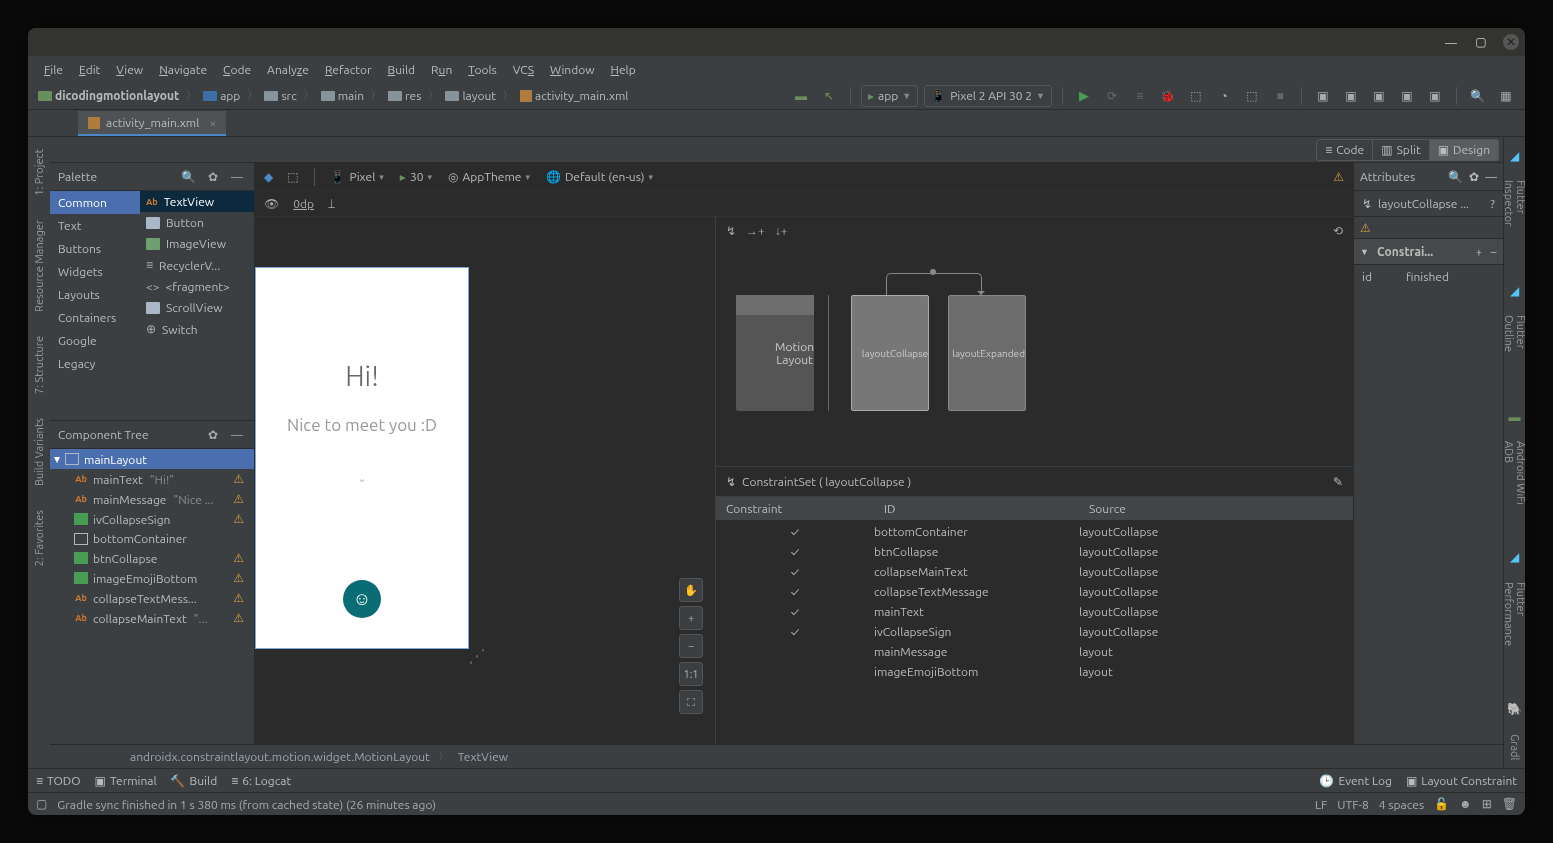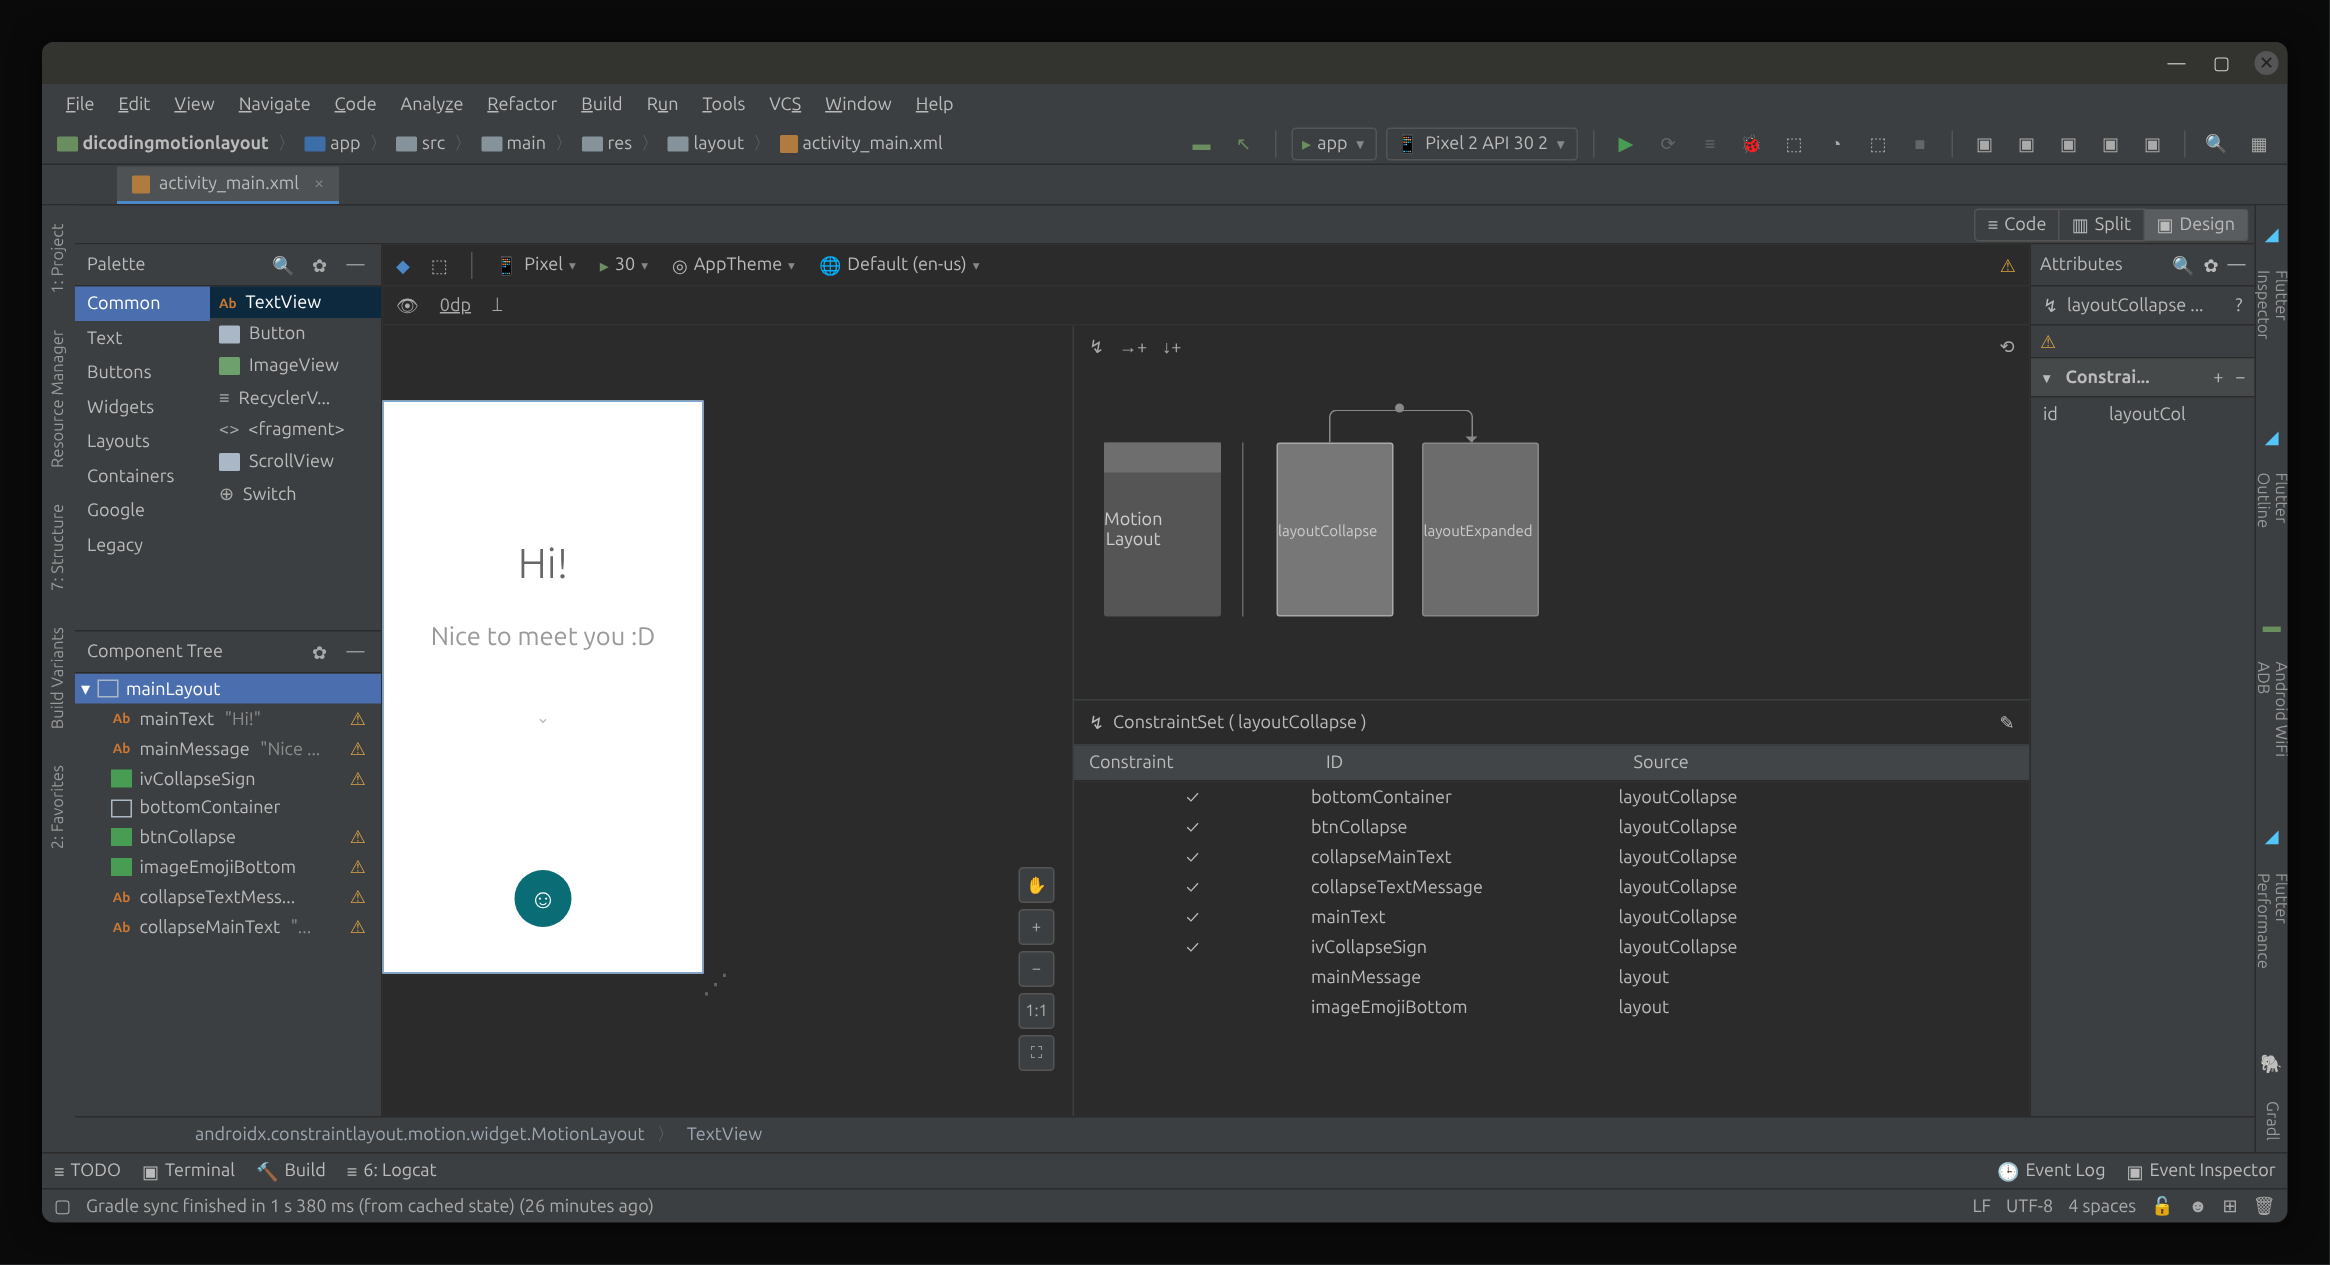--- a/index.html
+++ b/index.html
@@ -81,21 +81,21 @@
 .emoji{position:absolute;bottom:30px;left:50%;transform:translateX(-50%);width:38px;height:38px;border-radius:50%;background:#0a6c74;display:flex;align-items:center;justify-content:center;color:#fff;font-size:18px}
 .resizer{position:absolute;right:-18px;bottom:-18px;color:#666;font-size:18px}
 .zoom-ctrl{display:flex;flex-direction:column;gap:4px;align-self:flex-end;margin-bottom:30px;margin-left:auto;margin-right:12px}
 .zoom-ctrl .zb{width:24px;height:24px;background:#3c3f41;border:1px solid #555;border-radius:3px;display:flex;align-items:center;justify-content:center;cursor:pointer;color:#aaa;font-size:11px}
 .motion-pane{flex:1;display:flex;flex-direction:column;border-left:1px solid #3c3f41}
 .motion-top{height:250px;position:relative;border-bottom:1px solid #3c3f41}
 .motion-toolbar{height:28px;display:flex;align-items:center;gap:10px;padding:0 10px}
 .motion-toolbar .mtb{cursor:pointer;color:#aaa}
 .motion-toolbar .corner{margin-left:auto}
 .motion-graph{position:relative;height:190px}
-.ml-card{position:absolute;width:78px;height:116px;background:#555;border-radius:2px;display:flex;flex-direction:column;align-items:flex-start;justify-content:center;color:#ccc;font-size:10px;text-align:center;cursor:pointer}
+.ml-card{position:absolute;width:78px;height:116px;background:#555;border-radius:2px;display:flex;flex-direction:column;align-items:flex-end;justify-content:center;color:#ccc;font-size:10px;text-align:center;cursor:pointer}
 .ml-card.start{left:20px;top:50px}
 .ml-card.start::before{content:"";position:absolute;top:0;left:0;right:0;height:20px;background:#6e6e6e}
 .ml-card.cs{top:50px;border:1px solid #888;background:#6c6c6c}
 .ml-card.cs.sel{background:#777;border:1px solid #aaa;left:135px}
 .ml-card.cs2{left:232px}
 .ml-divider{position:absolute;left:112px;top:50px;width:1px;height:116px;background:#666}
 .arrow{position:absolute;top:28px;left:170px;width:96px;height:22px;border-top:1px solid #888;border-right:1px solid #888;border-left:1px solid #888;border-radius:5px 5px 0 0}
 .arrow::after{content:"";position:absolute;right:-4px;bottom:-4px;border:4px solid transparent;border-top-color:#888}
 .arrow-dot{position:absolute;top:24px;left:214px;width:6px;height:6px;background:#888;border-radius:50%}
 .cset-panel{flex:1;display:flex;flex-direction:column}
@@ -492,21 +492,21 @@
             <span class="warn-ic">⚠</span>
           </div>
           <div class="attr-section">
             <span class="arrow-d">▼</span>
               <b>Constrai...</b>
             <span class="plus">+</span>
             <span>−</span>
           </div>
           <div class="attr-row">
             <span class="k">id</span>
-            <span>layoutCol</span>
+            <span>finished</span>
           </div>
         </div>
       </div>
 
       <div class="path-bar">
         <span>androidx.constraintlayout.motion.widget.MotionLayout</span>
           <span class="chev">〉</span>
         <span>TextView</span>
       </div>
     </div>
@@ -525,21 +525,21 @@
     </div>
   </div>
 
   <div class="bottom-bar">
     <span class="bb-item">≡ <span>TODO</span></span>
     <span class="bb-item">▣ <span>Terminal</span></span>
     <span class="bb-item">🔨 <span>Build</span></span>
     <span class="bb-item">≡ <span>6: Logcat</span></span>
     <span class="bb-spacer"></span>
     <span class="bb-item">🕒 <span>Event Log</span></span>
-    <span class="bb-item">▣ <span>Event Inspector</span></span>
+    <span class="bb-item">▣ <span>Layout Constraint</span></span>
   </div>
 
   <div class="status-bar">
     <span>▢</span>
     <span>Gradle sync finished in 1 s 380 ms (from cached state) (26 minutes ago)</span>
     <span class="sb-spacer"></span>
     <span>LF</span>
     <span>UTF-8</span>
     <span>4 spaces</span>
     <span>🔓</span>

